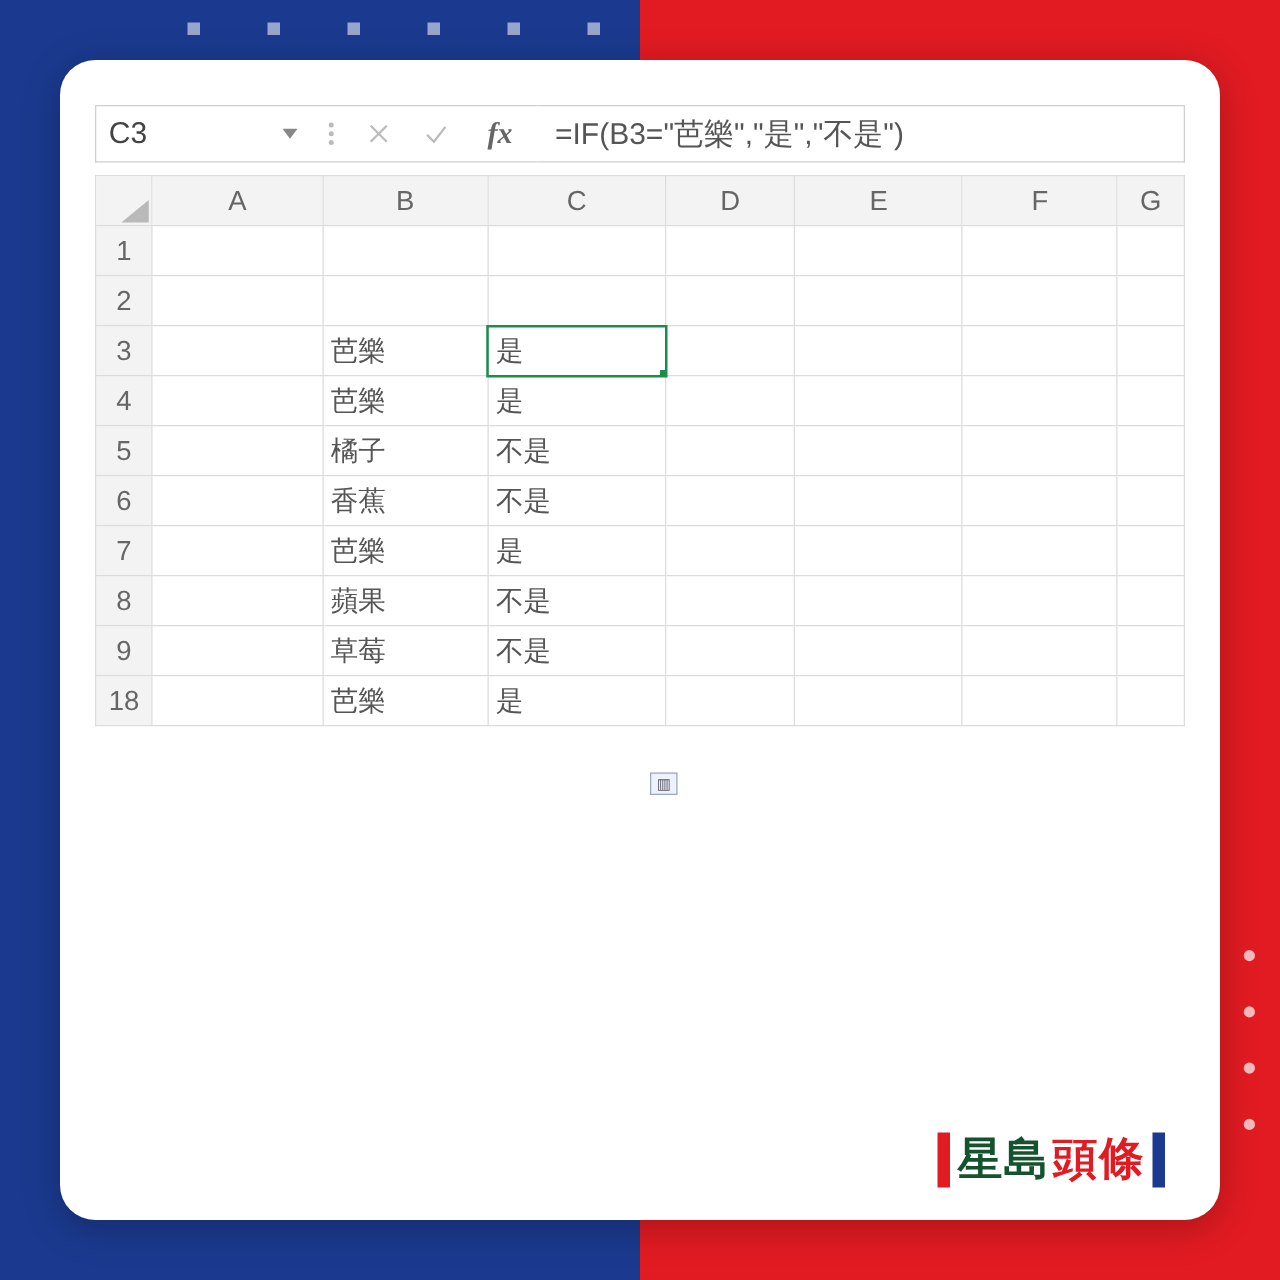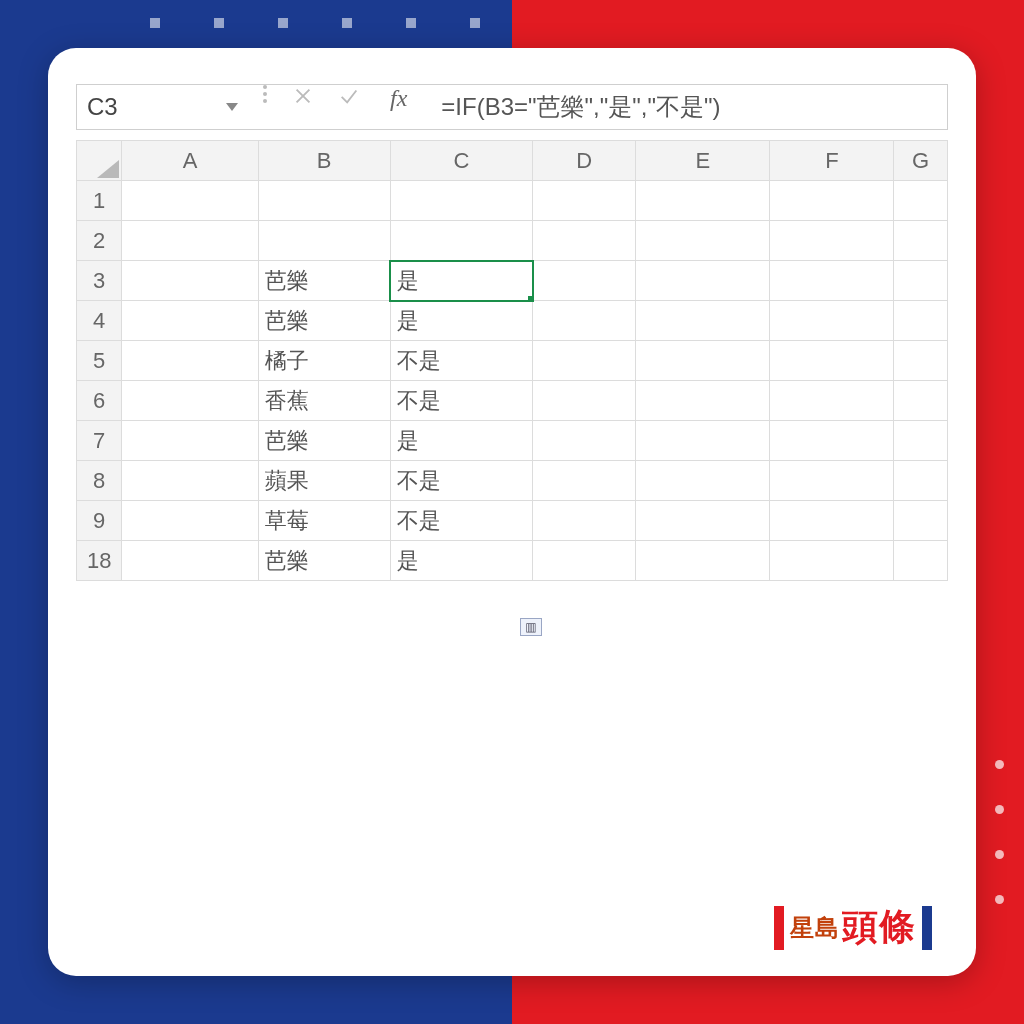--- a/index.html
+++ b/index.html
@@ -26,21 +26,21 @@
   }
 
   .excel { flex: 0 0 auto; border: none; }
   .fxbar { display: flex; align-items: stretch; height: 46px; }
   .namebox {
     width: 172px; border: 1px solid #cfcfcf; display: flex; align-items: center;
     padding: 0 10px; font-size: 24px; color: #444; background: #fff;
     border-right: none;
   }
   .namebox .dd { margin-left: auto; width: 0; height: 0; border-left: 6px solid transparent; border-right: 6px solid transparent; border-top: 8px solid #888; }
-  .fx-buttons { display: flex; align-items: flex-start; border: 1px solid #cfcfcf; border-left: none; border-right: none; padding: 0 14px; gap: 24px; background: #fff;}
+  .fx-buttons { display: flex; align-items: center; border: 1px solid #cfcfcf; border-left: none; border-right: none; padding: 0 14px; gap: 24px; background: #fff; font-weight: bold;}
   .fx-buttons .sep { width: 6px; display: flex; flex-direction: column; gap: 3px; align-items: center;}
   .fx-buttons .sep i { width: 4px; height: 4px; background: #bbb; border-radius: 50%; display: block;}
   .fx-buttons svg { width: 22px; height: 22px; stroke: #bbb; stroke-width: 2; fill: none; }
   .fx-label { font-style: italic; font-family: "Times New Roman", serif; font-size: 24px; color: #666; padding: 0 6px; }
   .formula-input {
     flex: 1; border: 1px solid #cfcfcf; border-left: none;
     display: flex; align-items: center; padding: 0 14px;
     font-size: 24px; color: #555; background: #fff;
   }
 
@@ -65,21 +65,21 @@
   td.sel::after { content:""; position:absolute; right:-3px; bottom:-3px; width:7px; height:7px; background:#1a8f4a;}
   .autofill-icon {
     position:absolute; width:22px; height:18px; border:1px solid #9aa6c4; background:#eef2fb;
     display:flex; align-items:center; justify-content:center; font-size:12px; color:#556;
   }
 
   .caption { margin-top: 30px; text-align: center; font-size: 42px; line-height: 1.65; color: #222; font-weight: 500;}
 
   .brand { position: absolute; right: 44px; bottom: 24px; display:flex; align-items:center; gap:2px;}
   .brand .bar { width: 10px; height: 44px; background:#e21b22; margin-right:4px;}
-  .brand .t1 { font-size: 24px; font-weight: 800; color:#c2410c; letter-spacing:1px;}
+  .brand .t1 { font-size: 36px; font-weight: 800; color:#14532d; letter-spacing:1px;}
   .brand .t2 { font-size: 36px; font-weight: 800; color:#e21b22; letter-spacing:1px;}
   .brand .bar2 { width: 10px; height: 44px; background:#1b3a8f; margin-left:4px;}
 </style>
 </head>
 <body>
 
 <div class="bg-blue"></div>
 <div class="bg-red"></div>
 <div class="top-dots left">
   <span class="d"></span>

